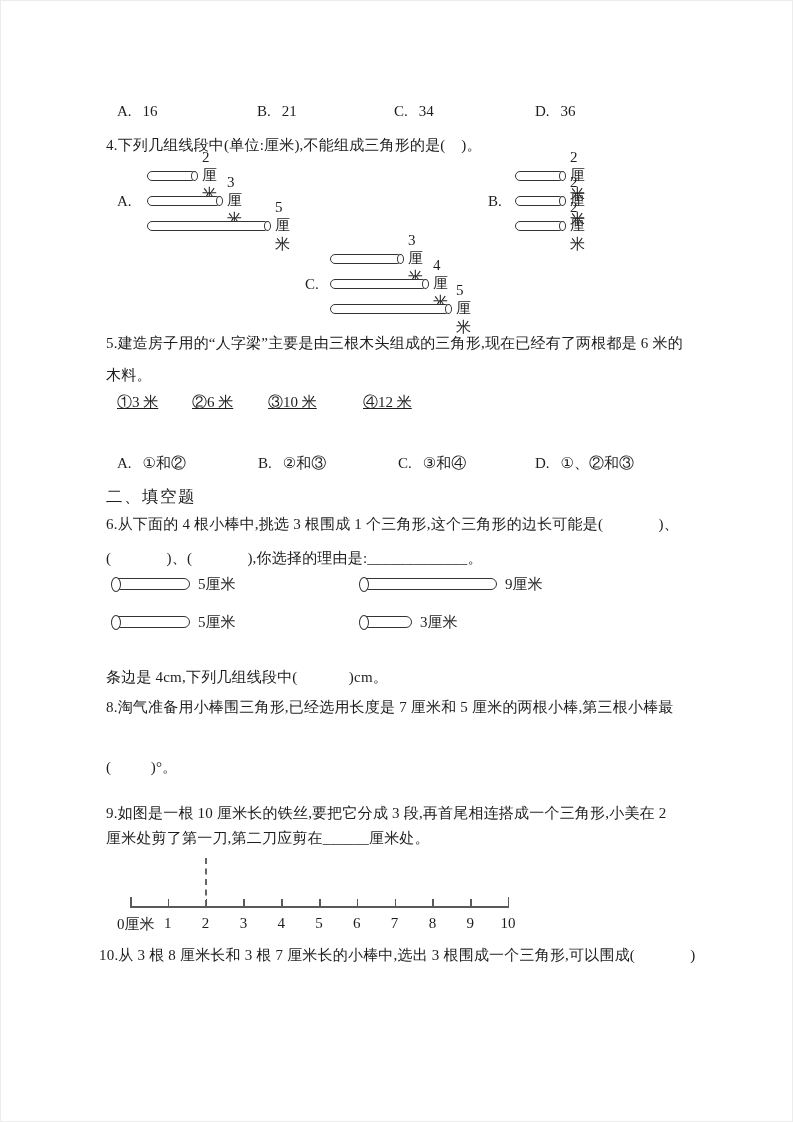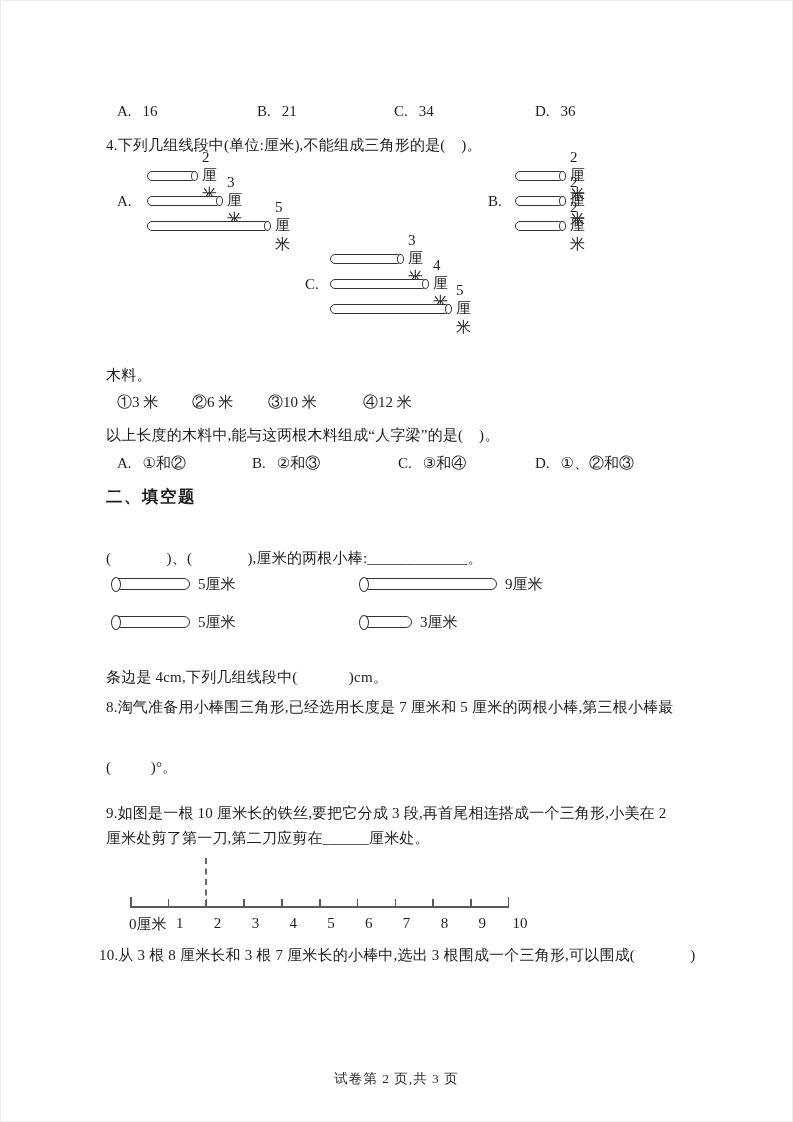--- a/index.html
+++ b/index.html
@@ -5,49 +5,49 @@
   html,body { margin:0; padding:0; background:#ffffff; }
   .page {
     position:relative; width:793px; height:1122px; background:#ffffff;
     font-family:"Liberation Serif","DejaVu Serif",serif;
     color:#1d1d1d; font-size:15px; overflow:hidden;
     box-shadow: inset 0 0 0 1px #ececec;
   }
   .line { position:absolute; left:106px; white-space:pre; letter-spacing:0.2px; }
   .opt { position:absolute; white-space:pre; }
   .opt .optv { margin-left:11px; }
-  .item { position:absolute; white-space:pre; }
+  .item { position:absolute; white-space:pre;text-decoration:underline; }
 
   .group { position:absolute; }
   .glabel { position:absolute; left:0; }
   .rodrow { position:absolute; display:flex; align-items:center; height:22px; gap:6px; }
   .rod { box-sizing:border-box; height:10px; border:1.5px solid #333; border-radius:5px; position:relative; background:#fff; flex:0 0 auto; }
   .cap-r::after {
     content:""; position:absolute; box-sizing:border-box;
     right:-3px; top:-1.5px; width:7px; height:10px;
     border:1.5px solid #333; border-radius:50%; background:#fff;
   }
   .cell { position:absolute; display:flex; align-items:center; height:16px; gap:8px; }
   .rod2 { box-sizing:border-box; height:12px; border:1.5px solid #333; border-radius:6px; position:relative; background:#fff; flex:0 0 auto; }
   .rod2::before {
     content:""; position:absolute; box-sizing:border-box;
     left:-2px; top:-2.5px; width:10px; height:15px;
     border:1.5px solid #333; border-radius:50%; background:#fff;
   }
   .sec {
     position:absolute; left:106px;
     font-family:"Liberation Sans","DejaVu Sans",sans-serif;
-    font-weight:bold; font-size:16.5px; letter-spacing:1.5px;
+    font-weight:normal; font-size:16.5px; letter-spacing:1.5px;
   }
   .ruler { position:absolute; left:130px; top:858px; width:379px; height:78px; }
   .ruler-base { position:absolute; top:48px; left:0; width:379px; height:2px; background:#5a5a5a; }
   .tick { position:absolute; width:1.5px; background:#5a5a5a; top:41px; height:7px; }
   .tick.end { top:39px; height:9px; }
   .cut { position:absolute; left:74.8px; top:0; height:48px; width:0; border-left:2px dashed #666; }
-  .rlabel { position:absolute; top:57px; transform:translateX(-50%); white-space:pre;margin-left:12px; }
+  .rlabel { position:absolute; top:57px; transform:translateX(-50%); white-space:pre; }
   .rlabel0 { transform:none; left:-13px; }
   .footer {
     position:absolute; top:1070px; left:0; width:100%;
     text-align:center; font-size:13.5px; color:#2b2b2b; letter-spacing:1px;
   }
 </style>
 </head>
 <body>
 
 <div class="page">
@@ -102,38 +102,39 @@
     <div class="rodrow" style="left:25px; top:25px">
         <span class="rod cap-r" style="width:97px"></span>
         <span>4厘米</span>
       </div>
     <div class="rodrow" style="left:25px; top:50px">
         <span class="rod cap-r" style="width:120px"></span>
         <span>5厘米</span>
       </div>
   </div>
 
+  <div class="line" style="top:334px">5.建造房子用的“人字梁”主要是由三根木头组成的三角形,现在已经有了两根都是 6 米的</div>
   <div class="line" style="top:366px">木料。</div>
   <div>
     <span class="item" style="left:117px; top:393px">①3 米</span>
     <span class="item" style="left:192px; top:393px">②6 米</span>
     <span class="item" style="left:268px; top:393px">③10 米</span>
     <span class="item" style="left:363px; top:393px">④12 米</span>
   </div>
-  <div class="line" style="top:426px">以上长度的木料中,能与这两根木料组成“人字梁”的是(    )。</div>
   <div>
     <span class="opt" style="left:117px; top:454px"><span>A.</span><span class="optv">①和②</span></span>
-    <span class="opt" style="left:252px; top:454px"><span>B.</span><span class="optv">②和③</span></span>
+    <span class="opt" style="left:258px; top:454px"><span>B.</span><span class="optv">②和③</span></span>
     <span class="opt" style="left:398px; top:454px"><span>C.</span><span class="optv">③和④</span></span>
     <span class="opt" style="left:535px; top:454px"><span>D.</span><span class="optv">①、②和③</span></span>
   </div>
 
   <div class="sec" style="top:486px">二、填空题</div>
 
-  <div class="line" style="top:549px">(              )、(              ),厘米的两根小棒:_____________。</div>
+  <div class="line" style="top:515px">6.从下面的 4 根小棒中,挑选 3 根围成 1 个三角形,这个三角形的边长可能是(              )、</div>
+  <div class="line" style="top:549px">(              )、(              ),你选择的理由是:_____________。</div>
   <div class="cell" style="left:112px; top:576px">
       <span class="rod2" style="width:78px"></span>
       <span>5厘米</span>
     </div>
   <div class="cell" style="left:360px; top:576px">
       <span class="rod2" style="width:137px"></span>
       <span>9厘米</span>
     </div>
   <div class="cell" style="left:112px; top:614px">
       <span class="rod2" style="width:78px"></span>
@@ -174,14 +175,13 @@
     <span class="rlabel" style="left:189px">5</span>
     <span class="rlabel" style="left:226.8px">6</span>
     <span class="rlabel" style="left:264.6px">7</span>
     <span class="rlabel" style="left:302.4px">8</span>
     <span class="rlabel" style="left:340.2px">9</span>
     <span class="rlabel" style="left:378px">10</span>
   </div>
 
   <div class="line" style="top:946px; left:99px">10.从 3 根 8 厘米长和 3 根 7 厘米长的小棒中,选出 3 根围成一个三角形,可以围成(              )</div>
 
-  <div class="footer">试卷第 2 页,共 3 页</div>
 </div>
 
 </body></html>

